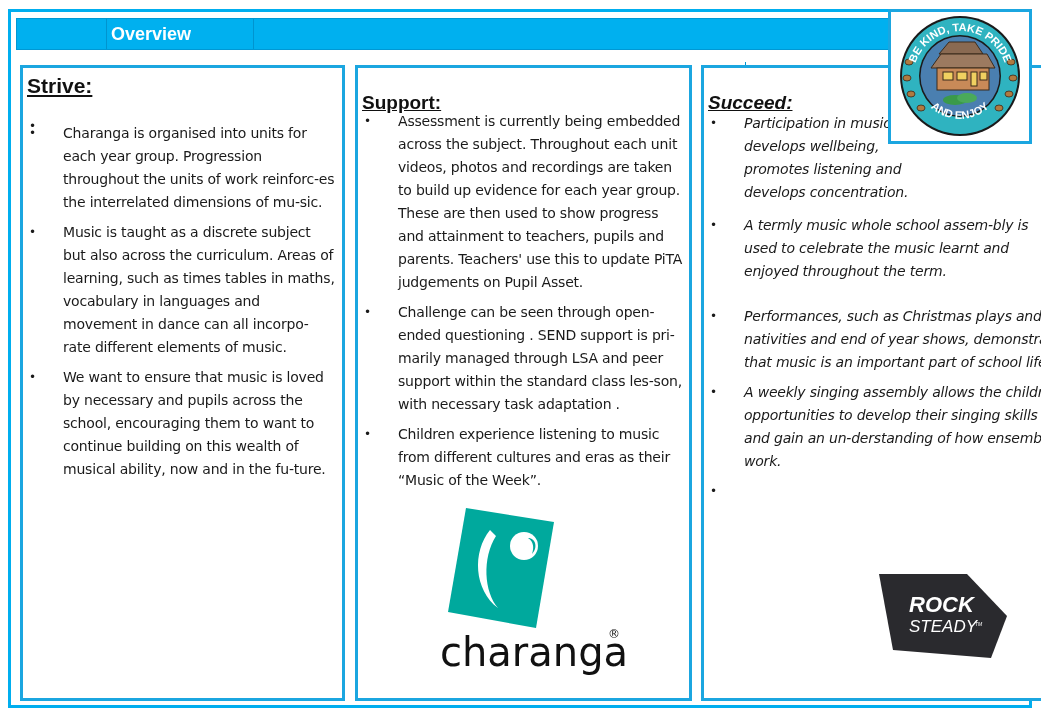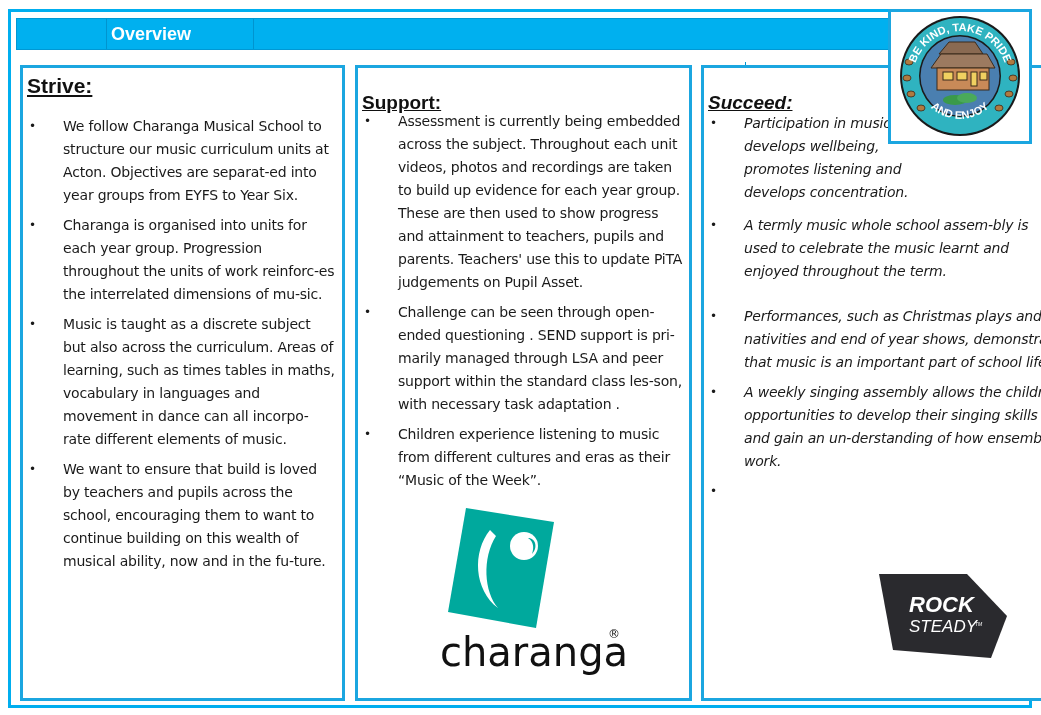--- a/index.html
+++ b/index.html
@@ -48,24 +48,24 @@
 <div class="header-bar">
   <div class="header-cell hc1"></div>
   <div class="header-cell hc2">Overview</div>
   <div class="header-cell hc3">Music at Acton CEVC Primary School</div>
   <div class="header-cell hc4"></div>
 </div>
 
 <div class="column col-strive">
   <h2 class="col-title">Strive:</h2>
   <ul class="items strive-list">
-    <li><span class="bullet">•</span><span>We follow Charanga Musical School to structure our music curriculum units at Acton. Objectives are separat-ed into  year groups from EYFS to Year Six.</span></li>
+    <li><span class="bullet">•</span></li>
     <li><span class="bullet">•</span><span>Charanga is organised into units for each year group.  Progression throughout the units of work reinforc-es the interrelated dimensions of mu-sic.</span></li>
     <li><span class="bullet">•</span><span>Music is taught as a discrete subject but also across the curriculum. Areas of learning, such as times tables in maths, vocabulary in languages and movement in dance can all incorpo-rate different elements of music.</span></li>
-    <li><span class="bullet">•</span><span>We want to ensure that build is loved by teachers and pupils across the school, encouraging them to want to continue building on this wealth of musical ability, now and in the fu-ture.</span></li>
+    <li><span class="bullet">•</span><span>We want to ensure that music is loved by necessary and pupils across the school, encouraging them to want to continue building on this wealth of musical ability, now and in the fu-ture.</span></li>
   </ul>
 </div>
 
 <div class="column col-support">
   <h2 class="col-title">Support:</h2>
   <ul class="items support-list">
     <li><span class="bullet">•</span><span>Assessment is currently being embedded across the subject.  Throughout each unit videos, photos and recordings are taken to build up  evidence for each year group. These are then used to show progress and attainment to teachers, pupils and parents. Teachers' use this to update PiTA judgements on Pupil Asset.</span></li>
     <li><span class="bullet">•</span><span>Challenge can be seen through open-ended questioning . SEND support is pri-marily managed through LSA and peer support within the standard class les-son, with necessary task adaptation .</span></li>
     <li><span class="bullet">•</span><span>Children experience listening to music from different cultures and eras as their “Music of the Week”.</span></li>
   </ul>

